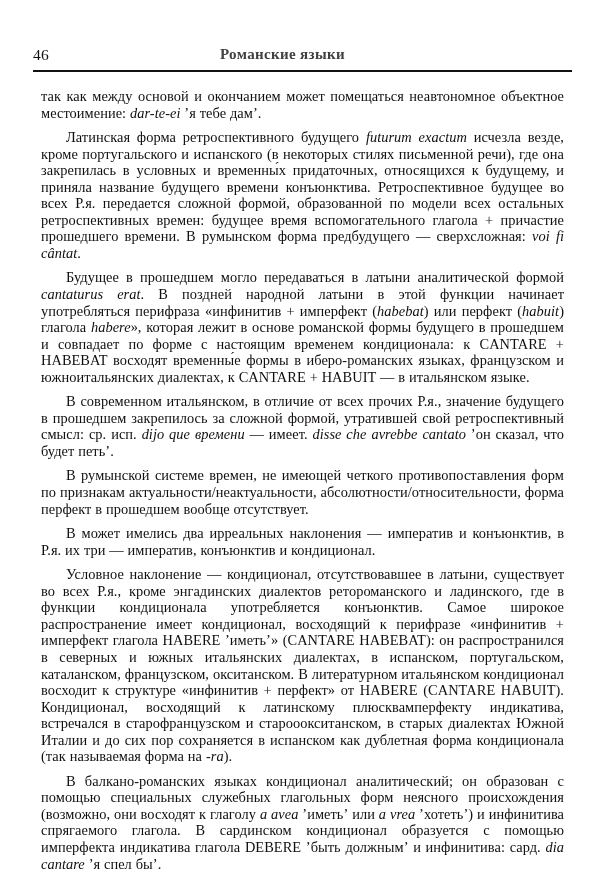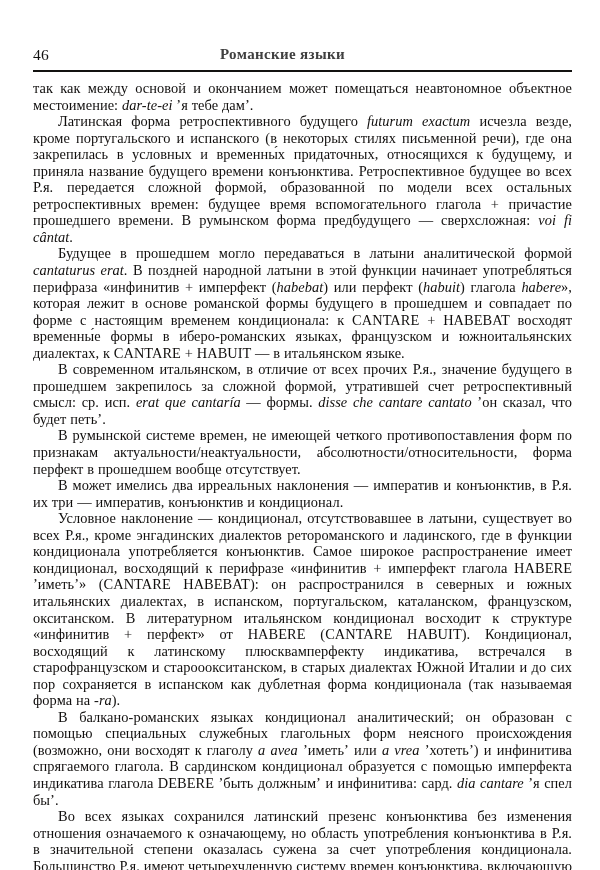--- a/index.html
+++ b/index.html
@@ -61,21 +61,21 @@
   }
 
   
   .textblock {
     position: absolute;
     left: 33px;
     top: 80px;
     width: 539px;
   }
   p.para {
-    margin: 0;
+    margin: 8px;
     text-indent: 25px;
     text-align: justify;
     text-justify: inter-word;
     font-size: 14.4px;
     line-height: 16.55px;
     letter-spacing: 0.05px;
     word-spacing: 0.2px;
     color: #110f0e;
     -webkit-font-smoothing: none;
   }
@@ -94,21 +94,21 @@
   <div class="running-head">
     <span class="folio">46</span>
     <span class="head-title">Романские языки</span>
   </div>
   <div class="head-rule"></div>
 
   <div class="textblock">
     <p class="para noindent"><span>так как между основой и окончанием может помещаться неавтономное объектное местоимение: </span><i>dar-te-ei</i><span> ʼя тебе дамʼ.</span></p>
     <p class="para"><span>Латинская форма ретроспективного будущего </span><i>futurum exactum</i><span> исчезла везде, кроме португальского и испанского (в некоторых стилях письменной речи), где она закрепилась в условных и временны́х придаточных, относящихся к будущему, и приняла название будущего времени конъюнктива. Ретроспективное будущее во всех Р.я. передается сложной формой, образованной по модели всех остальных ретроспективных времен: будущее время вспомогательного глагола + причастие прошедшего времени. В румынском форма предбудущего — сверхсложная: </span><i>voi fi cântat</i><span>.</span></p>
     <p class="para"><span>Будущее в прошедшем могло передаваться в латыни аналитической формой </span><i>cantaturus erat</i><span>. В поздней народной латыни в этой функции начинает употребляться перифраза «инфинитив + имперфект (</span><i>habebat</i><span>) или перфект (</span><i>habuit</i><span>) глагола </span><i>habere</i><span>», которая лежит в основе романской формы будущего в прошедшем и совпадает по форме с настоящим временем кондиционала: к CANTARE + HABEBAT восходят временны́е формы в иберо-романских языках, французском и южноитальянских диалектах, к CANTARE + HABUIT — в итальянском языке.</span></p>
-    <p class="para"><span>В современном итальянском, в отличие от всех прочих Р.я., значение будущего в прошедшем закрепилось за сложной формой, утратившей счет ретроспективный смысл: ср. исп. </span><i>erat que cantaría</i><span> — формы. </span><i>disse che cantare cantato</i><span> ʼон сказал, что будет петьʼ.</span></p>
+    <p class="para"><span>В современном итальянском, в отличие от всех прочих Р.я., значение будущего в прошедшем закрепилось за сложной формой, утратившей свой ретроспективный смысл: ср. исп. </span><i>dijo que времени</i><span> — имеет. </span><i>disse che avrebbe cantato</i><span> ʼон сказал, что будет петьʼ.</span></p>
     <p class="para"><span>В румынской системе времен, не имеющей четкого противопоставления форм по признакам актуальности/неактуальности, абсолютности/относительности, форма перфект в прошедшем вообще отсутствует.</span></p>
     <p class="para"><span>В может имелись два ирреальных наклонения — императив и конъюнктив, в Р.я. их три — императив, конъюнктив и кондиционал.</span></p>
     <p class="para"><span>Условное наклонение — кондиционал, отсутствовавшее в латыни, существует во всех Р.я., кроме энгадинских диалектов ретороманского и ладинского, где в функции кондиционала употребляется конъюнктив. Самое широкое распространение имеет кондиционал, восходящий к перифразе «инфинитив + имперфект глагола HABERE ʼиметьʼ» (CANTARE HABEBAT): он распространился в северных и южных итальянских диалектах, в испанском, португальском, каталанском, французском, окситанском. В литературном итальянском кондиционал восходит к структуре «инфинитив + перфект» от HABERE (CANTARE HABUIT). Кондиционал, восходящий к латинскому плюсквамперфекту индикатива, встречался в старофранцузском и старооокситанском, в старых диалектах Южной Италии и до сих пор сохраняется в испанском как дублетная форма кондиционала (так называемая форма на -</span><i>ra</i><span>).</span></p>
     <p class="para"><span>В балкано-романских языках кондиционал аналитический; он образован с помощью специальных служебных глагольных форм неясного происхождения (возможно, они восходят к глаголу </span><i>a avea</i><span> ʼиметьʼ или </span><i>a vrea</i><span> ʼхотетьʼ) и инфинитива спрягаемого глагола. В сардинском кондиционал образуется с помощью имперфекта индикатива глагола DEBERE ʼбыть должнымʼ и инфинитива: сард. </span><i>dia cantare</i><span> ʼя спел быʼ.</span></p>
     <p class="para"><span>Во всех языках сохранился латинский презенс конъюнктива без изменения отношения означаемого к означающему, но область употребления конъюнктива в Р.я. в значительной степени оказалась сужена за счет употребления кондиционала. Большинство Р.я. имеют четырехчленную систему времен конъюнктива, включающую презенс, им-</span></p>
   </div>
 
 </div>
 
 </body></html>

